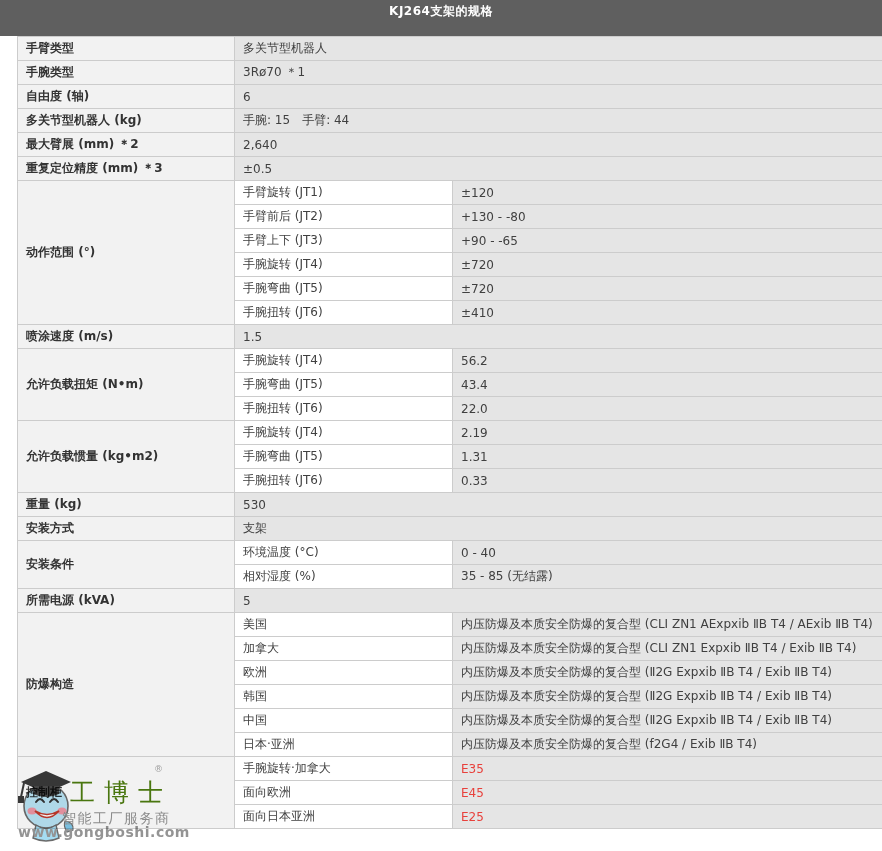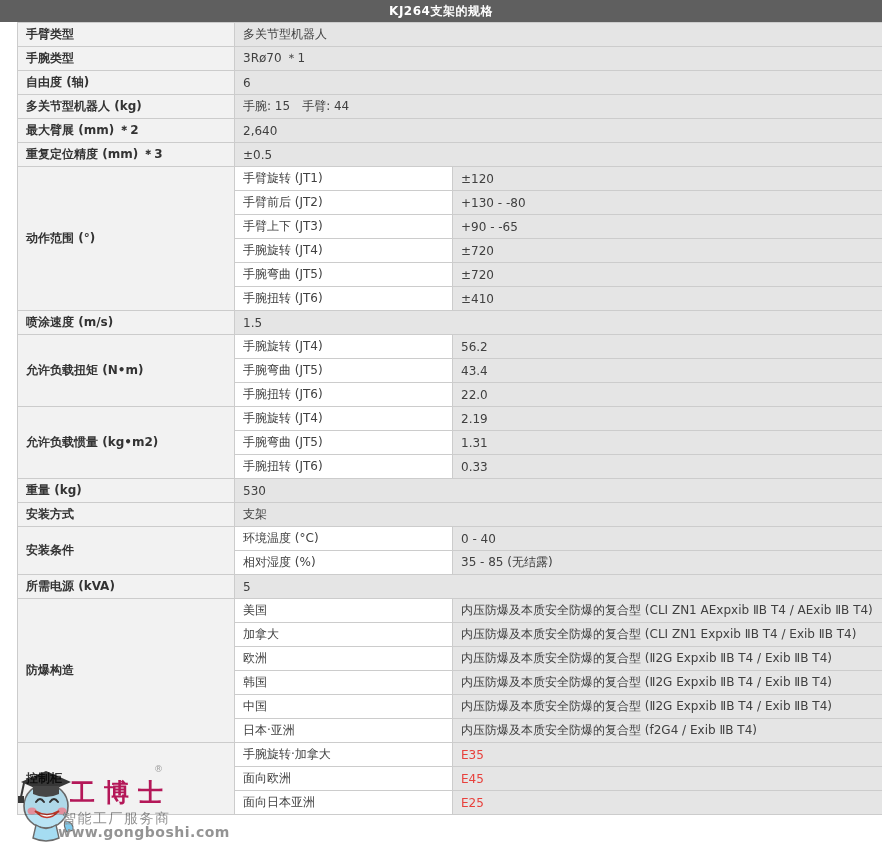--- a/index.html
+++ b/index.html
@@ -16,21 +16,21 @@
   body{
     width:882px;height:851px;
     background:#ffffff;
     font-family:"DejaVu Sans","Liberation Sans",sans-serif;
     color:var(--value-text);
     overflow:hidden;
   }
   .page{position:relative;width:882px;height:851px;overflow:hidden;}
 
   .table-header{
-    height:22px;
+    height:36px;
     background:var(--header-bg);
     color:#ffffff;
     font-size:12px;
     font-weight:bold;
     text-align:center;
     line-height:22px;
     letter-spacing:0.5px;
   }
 
   table.spec{
@@ -66,34 +66,34 @@
     pointer-events:none;
   }
   .watermark .mascot{position:absolute;left:2px;top:4px;width:70px;height:82px;}
   .watermark .registered{
     position:absolute;left:146px;top:4px;
     font-size:9px;color:#aaaaaa;
   }
   .watermark .brand{
     position:absolute;left:62px;top:16px;
     font-family:"DejaVu Serif","Liberation Serif",serif;
-    font-size:25px;font-weight:bold;
-    color:#be185d;letter-spacing:9px;
+    font-size:25px;font-weight:normal;
+    color:#4d7c0f;letter-spacing:9px;
     white-space:nowrap;
   }
   .watermark .tagline{
     position:absolute;left:54px;top:50px;
     font-size:14px;color:var(--watermark-gray);
     letter-spacing:1.5px;white-space:nowrap;
   }
   .watermark .url{
     position:absolute;left:10px;top:64px;
     font-size:14px;font-weight:bold;
     color:var(--watermark-gray);
-    letter-spacing:0.5px;white-space:nowrap;margin-left:40px;
+    letter-spacing:0.5px;white-space:nowrap;
   }
 </style>
 </head>
 <body>
 
 <div class="page">
 
   <div class="table-header">KJ264支架的规格</div>
 
   <table class="spec">

